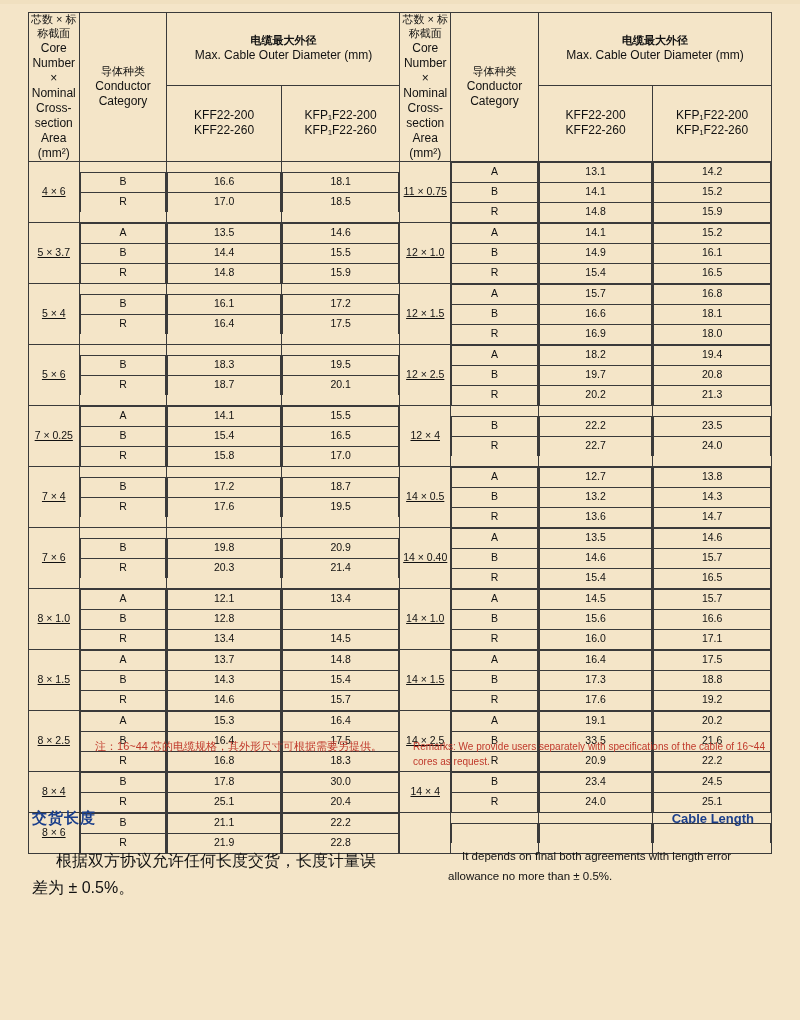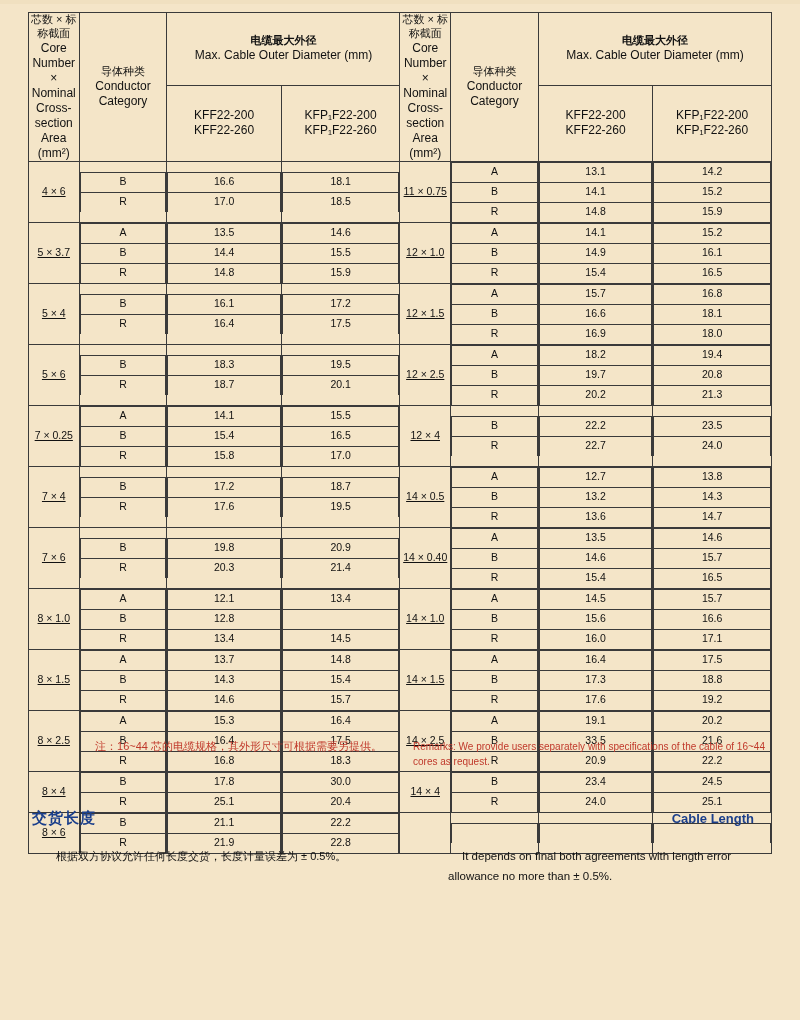--- a/index.html
+++ b/index.html
@@ -128,21 +128,21 @@
     font-size: 13px;
     font-weight: bold;
     color: #1b3f8b;
     margin-left: 48px;
   }
   .sec-body-cn {
     position: absolute;
     left: 4px;
     top: 38px;
     width: 350px;
-    font-size: 11px;
+    font-size: 16px;
     line-height: 1.7;
     color: #111;
     text-indent: 24px;
   }
   .sec-body-en {
     position: absolute;
     left: 420px;
     top: 38px;
     width: 330px;
     font-size: 11.5px;

